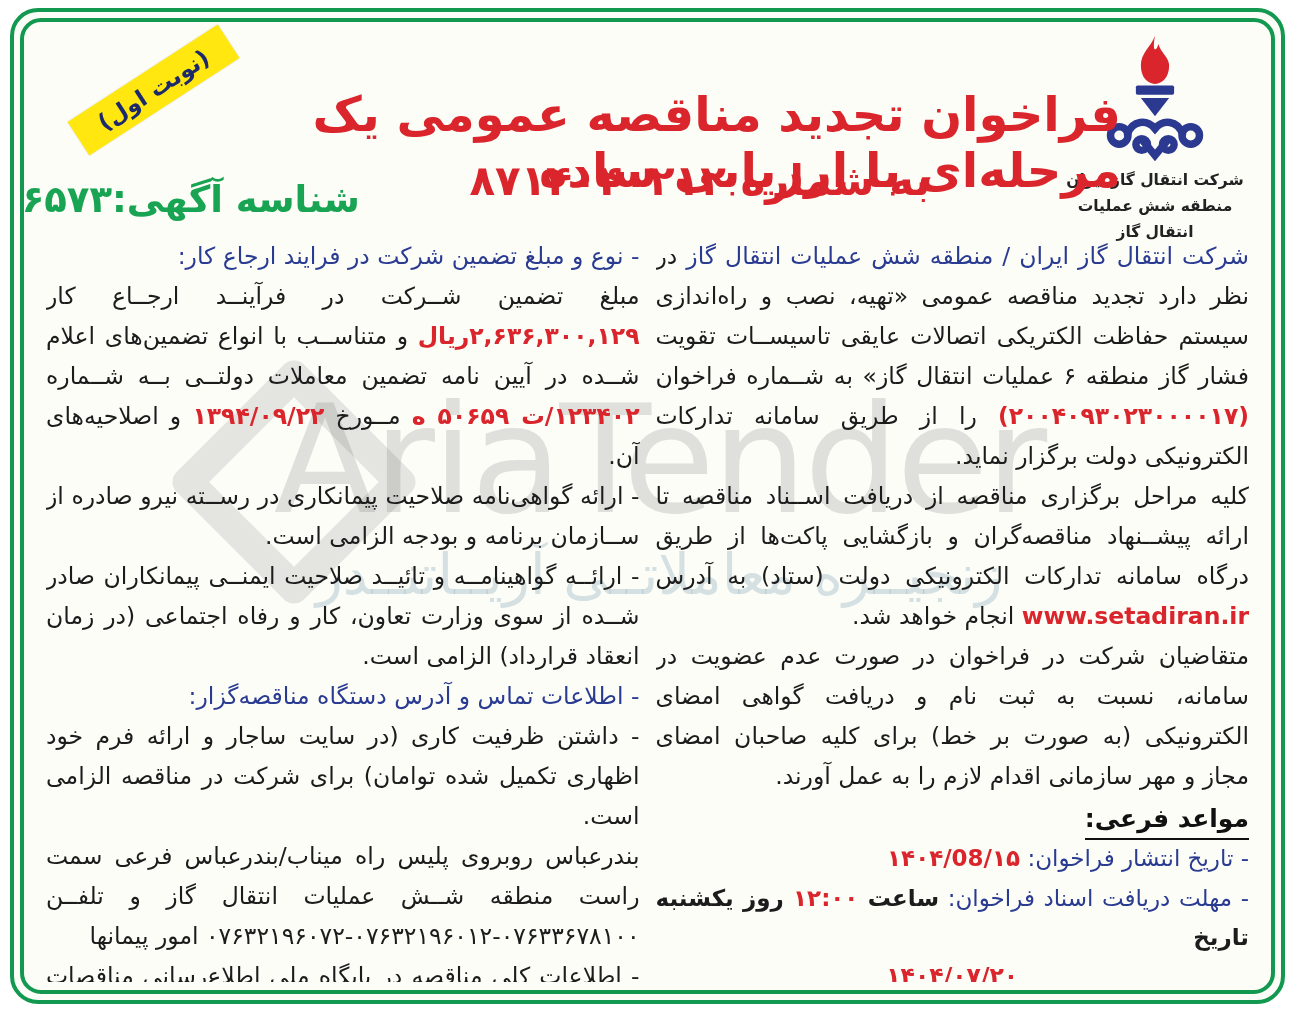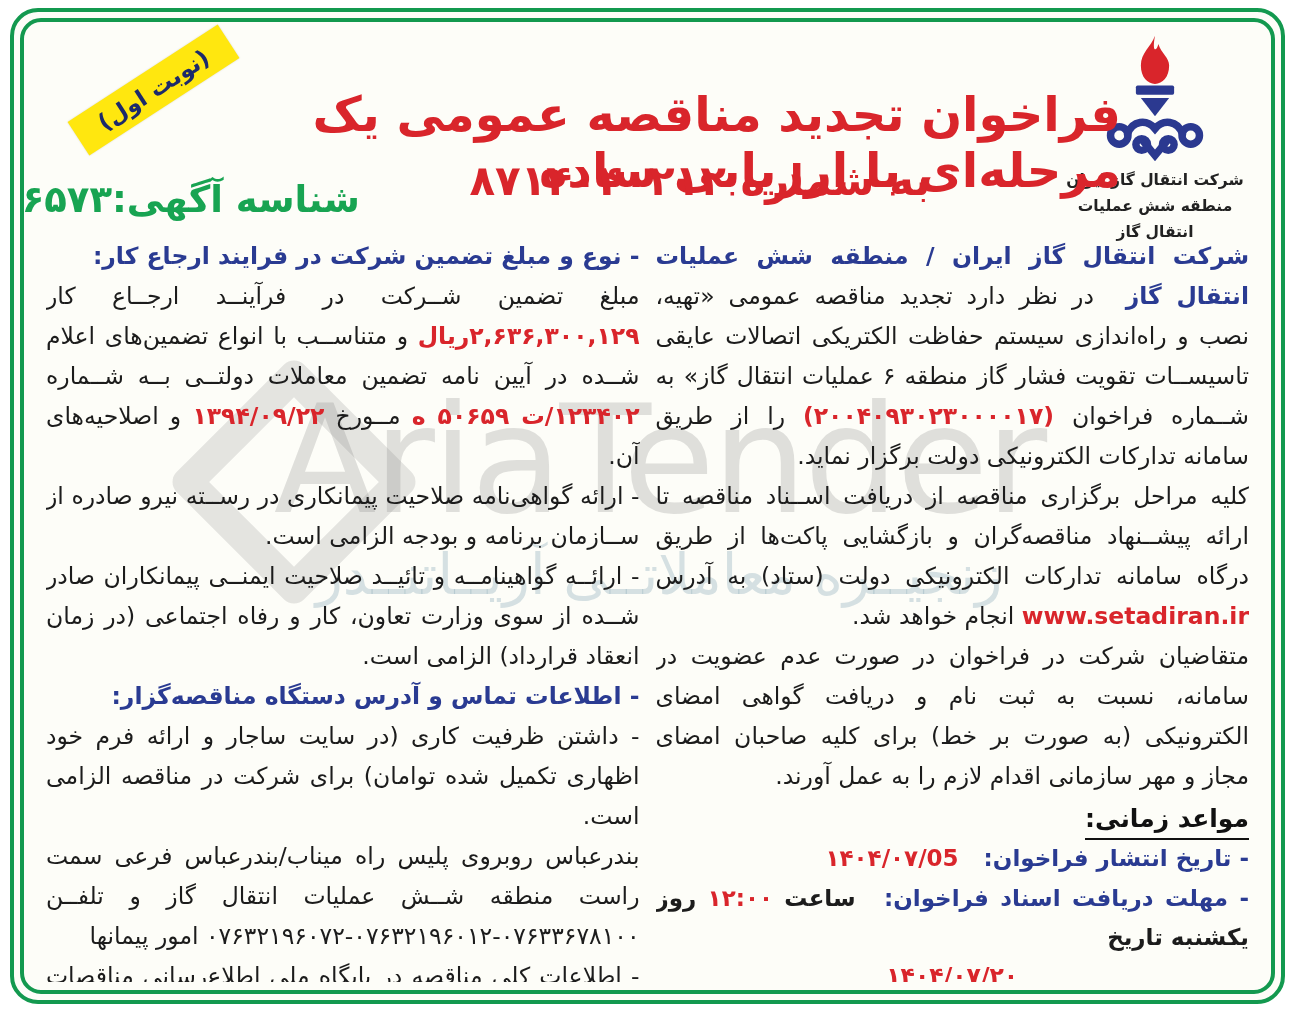--- a/index.html
+++ b/index.html
@@ -85,21 +85,21 @@
     position:absolute;top:214px;left:22px;right:22px;bottom:8px;
     display:flex;gap:16px;z-index:1;
   }
   .col{flex:1 1 0;overflow:hidden;}
   .para{
     margin:0;color:var(--ink);
     font-size:23.5px;line-height:40px;text-align:justify;
   }
   .sg-plain{}
   .sg-bold{font-weight:bold;}
-  .sg-bluebold{color:var(--blue);font-weight:bold;margin-left:17px;}
+  .sg-bluebold{color:var(--blue);font-weight:normal;}
   .sg-redbold{color:var(--red);font-weight:bold;}
   .sg-url{color:var(--red);font-weight:bold;direction:ltr;unicode-bidi:isolate;}
   .sched-heading{
     margin:8px 0 6px;font-size:25px;font-weight:bold;color:#111;
   }
   .sched-heading span{border-bottom:2.5px solid #111;padding-bottom:5px;}
   .sched-item{
     font-weight:bold;font-size:23px;line-height:39px;
     color:var(--ink);text-align:justify;margin:1px 0;
   }
@@ -149,24 +149,24 @@
     </header>
 
     <main class="cols">
       <section class="col">
         <div>
             <div class="para"><span class="sg-bluebold">شرکت انتقال گاز ایران / منطقه شش عملیات انتقال گاز </span><span class="sg-plain">در نظر دارد تجدید مناقصه عمومی «تهیه، نصب و راه‌اندازی سیستم حفاظت الکتریکی اتصالات عایقی تاسیســات تقویت فشار گاز منطقه ۶ عملیات انتقال گاز» به شــماره فراخوان </span><span class="sg-redbold">(۲۰۰۴۰۹۳۰۲۳۰۰۰۰۱۷)</span><span class="sg-plain"> را از طریق سامانه تدارکات الکترونیکی دولت برگزار نماید.</span></div>
             <div class="para"><span class="sg-plain">کلیه مراحل برگزاری مناقصه از دریافت اســناد مناقصه تا ارائه پیشــنهاد مناقصه‌گران و بازگشایی پاکت‌ها از طریق درگاه سامانه تدارکات الکترونیکی دولت (ستاد) به آدرس </span><span class="sg-url">www.setadiran.ir</span><span class="sg-plain"> انجام خواهد شد.</span></div>
             <div class="para"><span class="sg-plain">متقاضیان شرکت در فراخوان در صورت عدم عضویت در سامانه، نسبت به ثبت نام و دریافت گواهی امضای الکترونیکی (به صورت بر خط) برای کلیه صاحبان امضای مجاز و مهر سازمانی اقدام لازم را به عمل آورند.</span></div>
           </div>
         <div class="sched-heading">
-          <span>مواعد زمانی:</span>
+          <span>مواعد فرعی:</span>
         </div>
         <div id="schedule-list">
-            <div class="sched-item"><span class="sg-bluebold">- تاریخ انتشار فراخوان: </span><span class="sg-redbold">۱۴۰۴/۰۷/05</span></div>
+            <div class="sched-item"><span class="sg-bluebold">- تاریخ انتشار فراخوان: </span><span class="sg-redbold">۱۴۰۴/08/۱۵</span></div>
             <div class="sched-item"><span class="sg-bluebold">- مهلت دریافت اسناد فراخوان: </span><span class="sg-bold">ساعت </span><span class="sg-redbold">۱۲:۰۰</span><span class="sg-bold"> روز یکشنبه تاریخ</span><div class="sched-date">۱۴۰۴/۰۷/۲۰</div></div>
           </div>
       </section>
 
       <section class="col">
         <div>
             <div class="para"><span class="sg-bluebold">- نوع و مبلغ تضمین شرکت در فرایند ارجاع کار:</span></div>
             <div class="para"><span class="sg-plain">مبلغ تضمین شــرکت در فرآینــد ارجــاع کار </span><span class="sg-redbold">۲,۶۳۶,۳۰۰,۱۲۹ریال</span><span class="sg-plain"> و متناســب با انواع تضمین‌های اعلام شــده در آیین نامه تضمین معاملات دولتــی بــه شــماره </span><span class="sg-redbold">۱۲۳۴۰۲/ت ۵۰۶۵۹ ه</span><span class="sg-plain"> مــورخ </span><span class="sg-redbold">۱۳۹۴/۰۹/۲۲</span><span class="sg-plain"> و اصلاحیه‌های آن.</span></div>
             <div class="para"><span class="sg-plain">- ارائه گواهی‌نامه صلاحیت پیمانکاری در رســته نیرو صادره از ســازمان برنامه و بودجه الزامی است.</span></div>
             <div class="para"><span class="sg-plain">- ارائــه گواهینامــه و تائیــد صلاحیت ایمنــی پیمانکاران صادر شــده از سوی وزارت تعاون، کار و رفاه اجتماعی (در زمان انعقاد قرارداد) الزامی است.</span></div>

